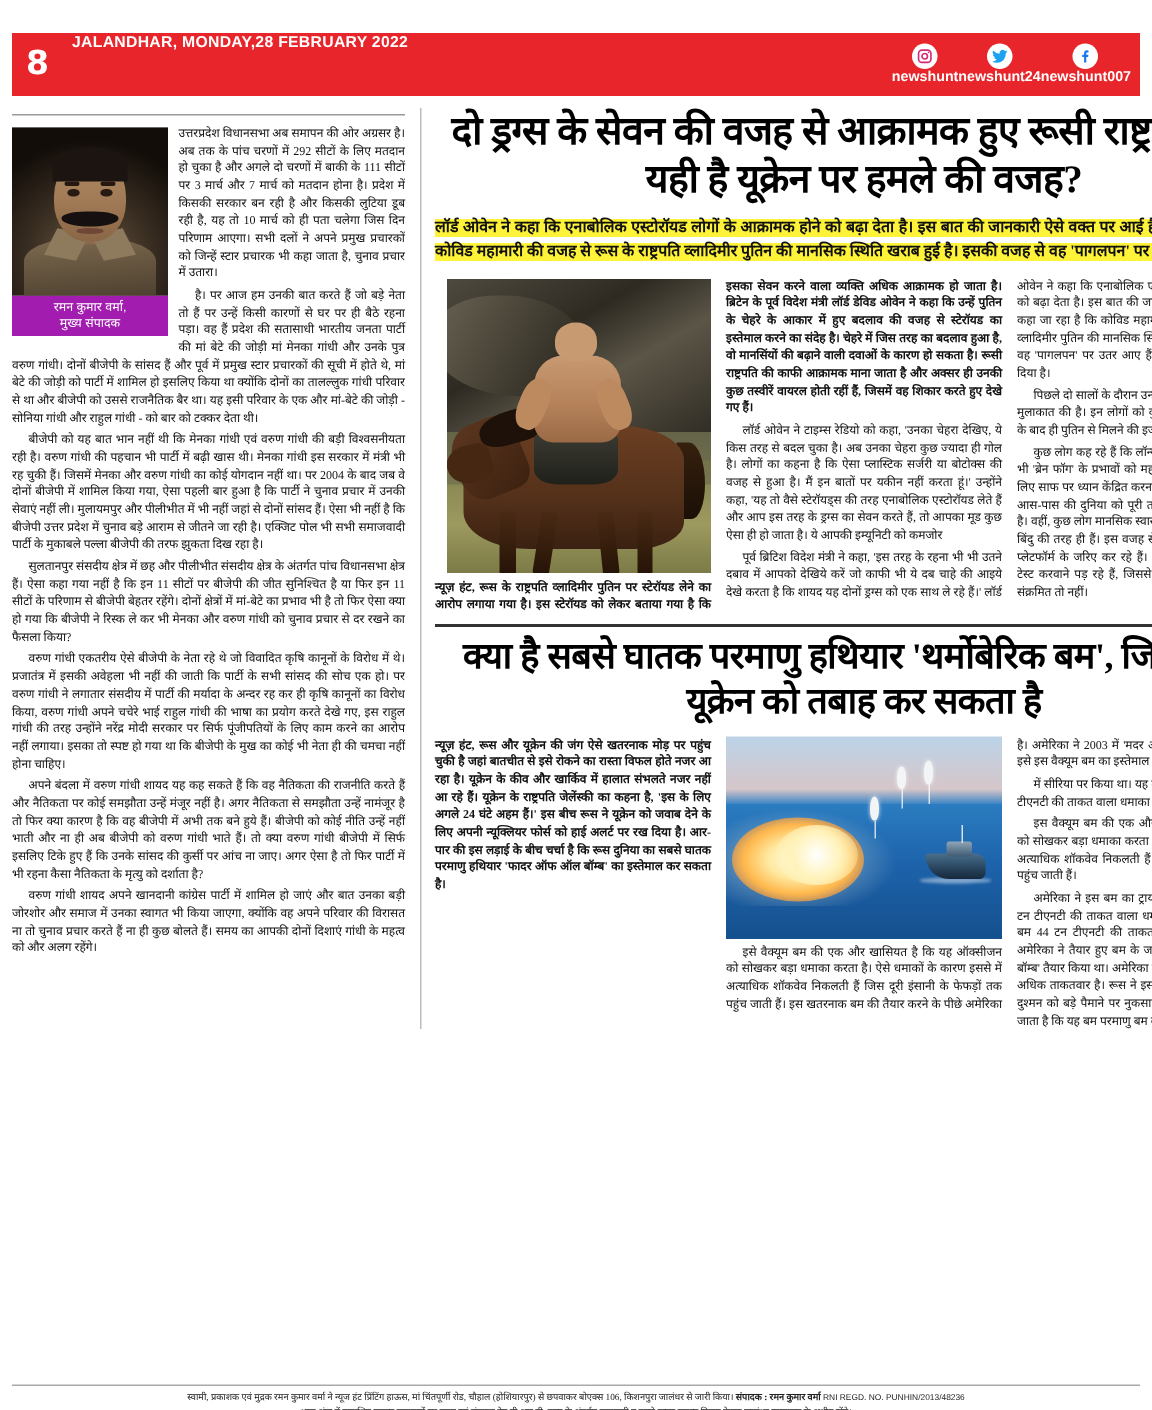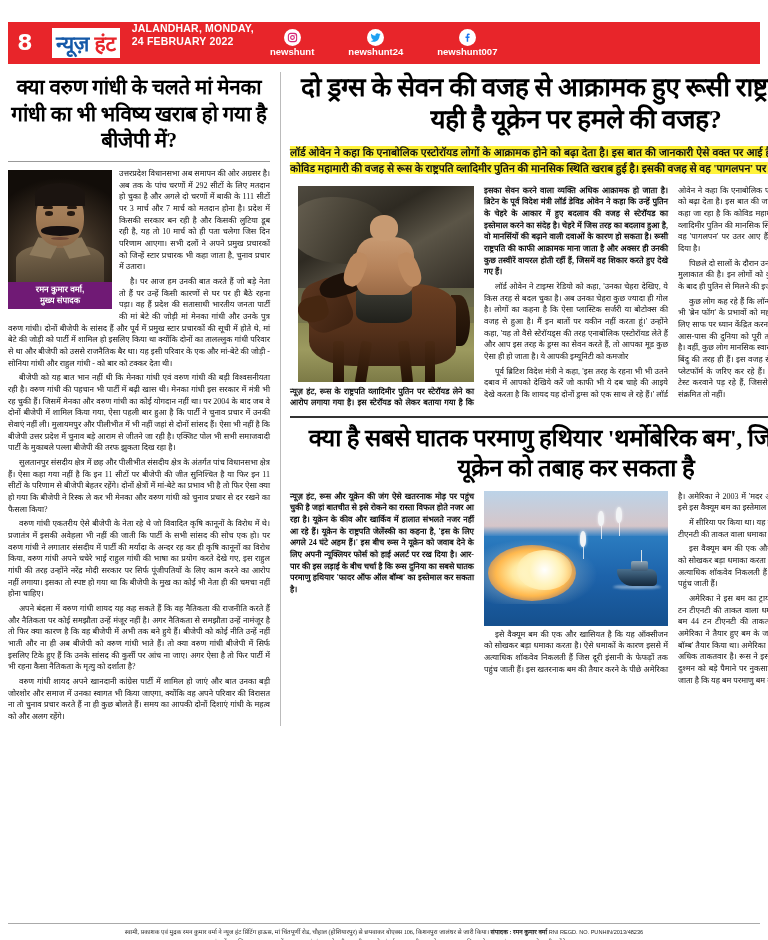--- a/index.html
+++ b/index.html
@@ -16,29 +16,29 @@
   
   .masthead{display:flex;align-items:stretch;height:42px;margin-top:22px;}
   .pageno{width:34px;background:#e8252a;color:#fff;display:flex;align-items:center;
           justify-content:center;font-family:"DejaVu Sans",sans-serif;
           font-size:22px;font-weight:bold;line-height:1;}
   .brandwrap{background:#e8252a;display:flex;align-items:center;padding:0 6px 0 10px;}
   .brand{font-family:"Liberation Sans",sans-serif;font-size:21px;font-weight:bold;
          letter-spacing:-.3px;white-space:nowrap;background:#fff;padding:1px 4px;}
   .brand .b1{color:#1559a8;}
   .brand .b2{color:#e8252a;}
-  .dateblk{background:#e8252a;color:#fff;flex:0 0 auto;display:flex;flex-direction:column;
+  .dateblk{background:#e8252a;color:#fff;flex:0 0 auto;display:flex;flex-direction:row;
            justify-content:flex-start;padding:0 10px 0 6px;
            font-family:"Liberation Sans",sans-serif;font-size:10.5px;font-weight:bold;
            line-height:1.25;letter-spacing:.2px;}
   .sectionband{background:#1559a8;color:#fff;flex:0 0 140px;display:flex;align-items:center;
                justify-content:center;font-family:"Liberation Sans",sans-serif;
                font-size:22px;font-weight:bold;}
   .socialband{background:#e8252a;flex:1;display:flex;align-items:center;
-              justify-content:flex-start;padding:0 6px;gap:34px;}
+              justify-content:flex-end;padding:0 6px;}
   .social{display:flex;flex-direction:column;align-items:center;gap:1px;}
   .sicon{width:17px;height:17px;border-radius:50%;background:#fff;display:flex;
          align-items:center;justify-content:center;font-family:"DejaVu Sans",sans-serif;
          font-size:11px;font-weight:bold;line-height:1;}
   .sicon.ig{color:#d62976;}
   .sicon.tw{color:#1da1f2;}
   .sicon.fb{color:#1877f2;}
   .shandle{color:#fff;font-family:"Liberation Sans",sans-serif;font-size:9.5px;
            font-weight:bold;line-height:1;}
 
@@ -95,22 +95,22 @@
     background:#1b1410;border-radius:50% 50% 0 0;}
   .ed-eyeL,.ed-eyeR{position:absolute;top:37%;width:7%;height:4%;background:#261a12;
     border-radius:50%;}
   .ed-eyeL{left:36%;} .ed-eyeR{right:36%;}
   .ed-brow{position:absolute;top:32%;height:3%;width:9%;background:#241810;border-radius:2px;}
   .ed-browL{left:34%;} .ed-browR{right:34%;}
   .ed-mous{position:absolute;left:32%;width:36%;top:50%;height:9%;
     background:#161010;border-radius:44% 44% 52% 52%;}
   .ed-mouth{position:absolute;left:41%;width:18%;top:60%;height:3%;
     background:#6e4736;border-radius:50%;}
-  .editor-cap{background:#701a75;color:#fff;text-align:center;
-    font-family:"Liberation Sans",sans-serif;font-size:8.3px;font-weight:bold;
+  .editor-cap{background:#a21caf;color:#fff;text-align:center;
+    font-family:"Liberation Sans",sans-serif;font-size:8.3px;font-weight:normal;
     line-height:1.32;padding:2px 1px 3px;}
 
   
   .photo{position:relative;overflow:hidden;background:#ddd;}
   .ph-putin{float:right;width:176px;height:196px;margin:1px 0 4px 8px;}
   .pt-sky{position:absolute;inset:0;background:linear-gradient(180deg,#6d6a55 0%,#55513f 30%,#6b6a4c 60%,#7d7b55 100%);}
   .pt-rock{position:absolute;left:0;top:0;width:100%;height:52%;
     background:linear-gradient(150deg,#4f4a3f 0%,#2e2a22 38%,#5b5547 62%,#322d25 100%);}
   .pt-rock2{position:absolute;left:-6%;top:6%;width:58%;height:34%;
     background:linear-gradient(120deg,#6a6354,#262219);border-radius:45% 55% 40% 60%;}
@@ -184,26 +184,23 @@
   .footer .f-bold{font-weight:bold;}
   .footer .f-reg{font-family:"Liberation Sans",sans-serif;font-size:5.6px;}
 </style>
 </head>
 <body>
 
 <div class="page">
 
   <div class="masthead">
     <div class="pageno">8</div>
-    <div class="brandwrap">
-      <div class="brand"><span class="b1">न्यूज़</span> <span class="b2">हंट</span></div>
-    </div>
     <div class="dateblk">
       <span>JALANDHAR, MONDAY,</span>
-      <span>24 FEBRUARY 2022</span>
+      <span>28 FEBRUARY 2022</span>
     </div>
     <div class="socialband">
       <div class="social">
         <span class="sicon ig">
           <svg width="11" height="11" viewBox="0 0 24 24" fill="none" stroke="#d62976" stroke-width="2.4">
             <rect x="3" y="3" width="18" height="18" rx="5"></rect>
               <circle cx="12" cy="12" r="4"></circle>
               <circle cx="17.5" cy="6.5" r="1.2" fill="#d62976" stroke="none"></circle>
           </svg>
         </span>
@@ -224,21 +221,20 @@
             </svg>
         </span>
         <span class="shandle">newshunt007</span>
       </div>
     </div>
   </div>
 
   <div class="body-grid">
 
     <div class="col-left">
-      <h1 class="left-head">क्या वरुण गांधी के चलते मां मेनका गांधी का भी भविष्य खराब हो गया है बीजेपी में?</h1>
       <div class="rule-thin"></div>
 
       <div class="editor-box">
         <div class="editor-photo">
           <div class="ed-bg"></div>
           <div class="ed-shirt"></div>
           <div class="ed-neck"></div>
           <div class="ed-collarL"></div>
             <div class="ed-collarR"></div>
           <div class="ed-face"></div>

